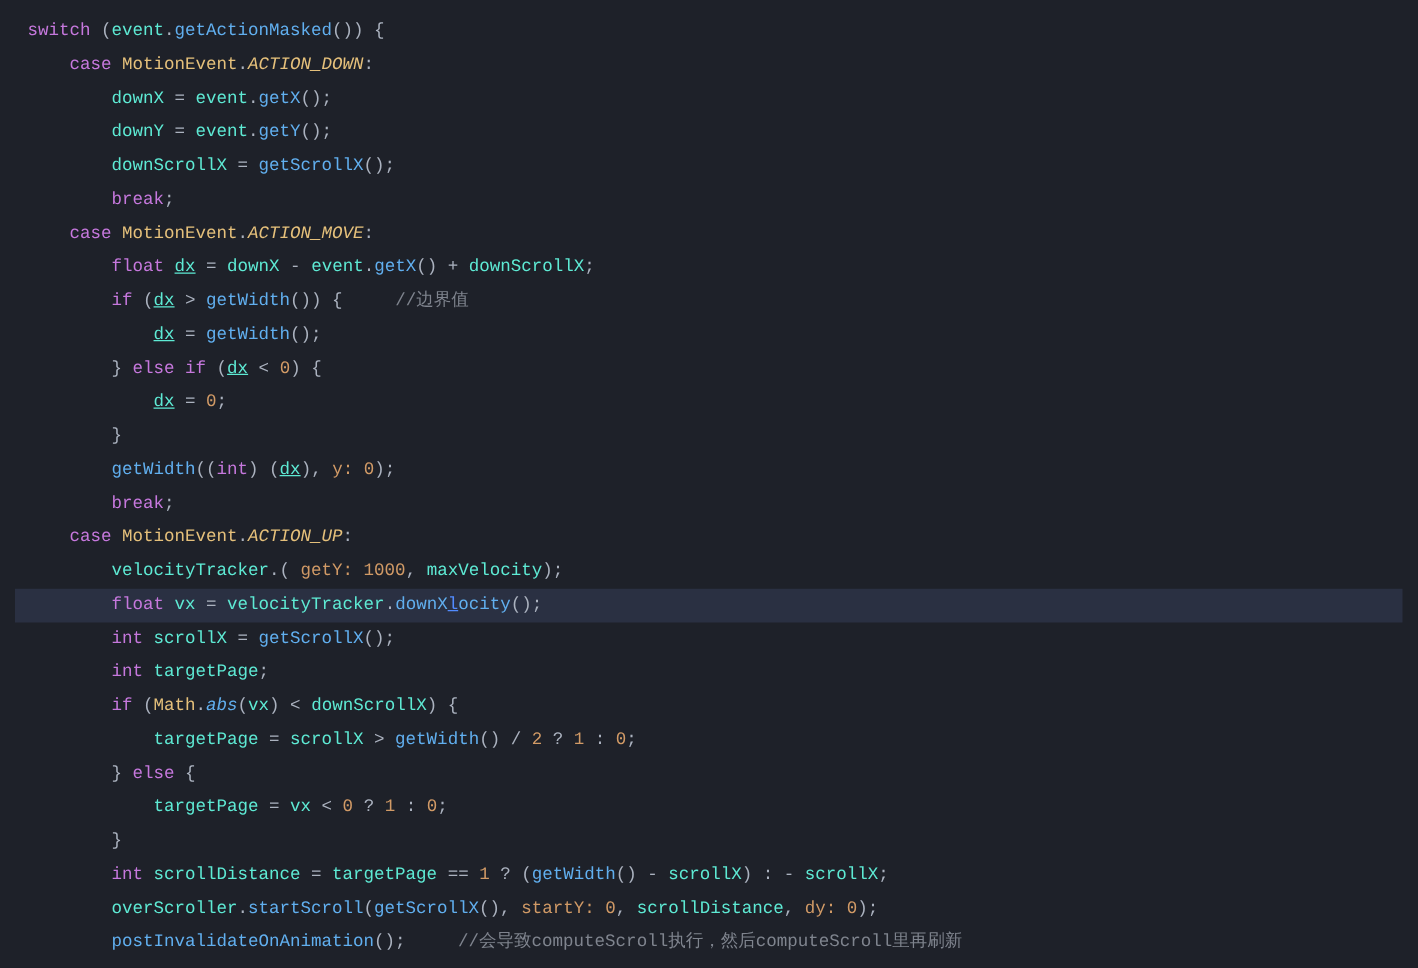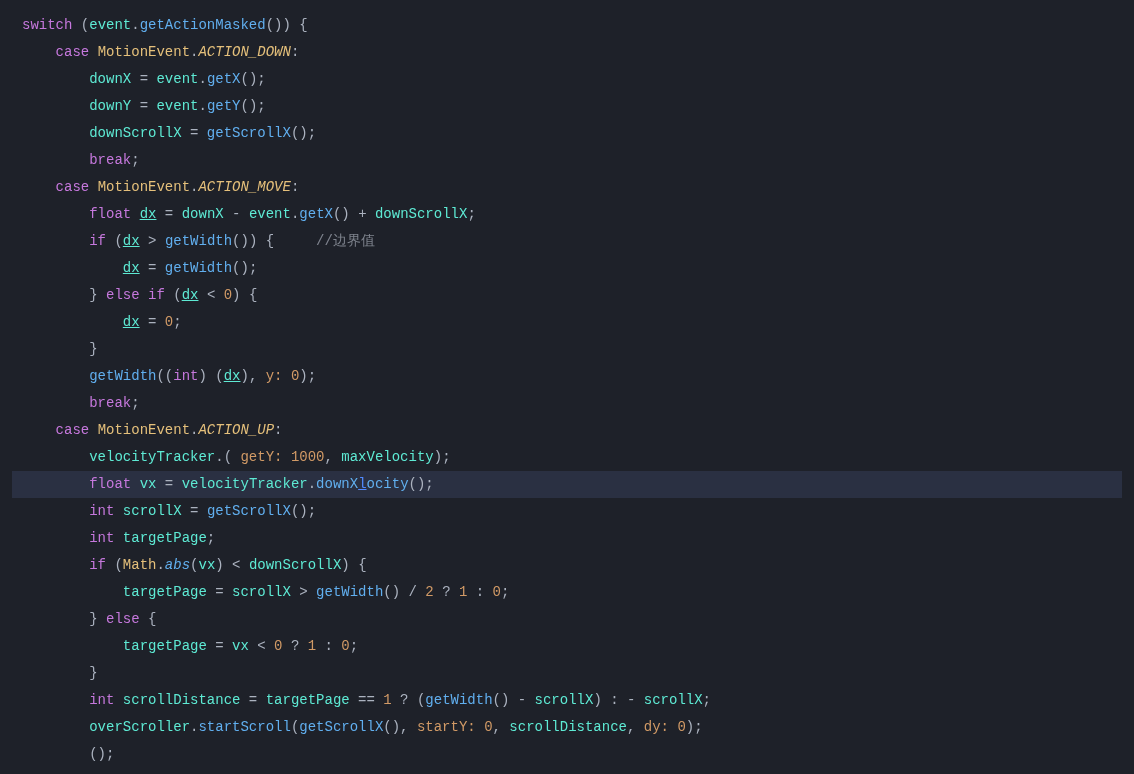--- a/index.html
+++ b/index.html
@@ -157,16 +157,16 @@
 
   <div class="code-line">
     <span class="plain">        </span><span class="kw">int</span><span class="plain"> </span><span class="var">scrollDistance</span><span class="plain"> = </span><span class="var">targetPage</span><span class="plain"> == </span><span class="num">1</span><span class="plain"> ? (</span><span class="fn">getWidth</span><span class="plain">() - </span><span class="var">scrollX</span><span class="plain">) : - </span><span class="var">scrollX</span><span class="plain">;</span>
   </div>
 
   <div class="code-line">
     <span class="plain">        </span><span class="var">overScroller</span><span class="plain">.</span><span class="fn">startScroll</span><span class="plain">(</span><span class="fn">getScrollX</span><span class="plain">(), </span><span class="param">startY:</span><span class="plain"> </span><span class="num">0</span><span class="plain">, </span><span class="var">scrollDistance</span><span class="plain">, </span><span class="param">dy:</span><span class="plain"> </span><span class="num">0</span><span class="plain">);</span>
   </div>
 
   <div class="code-line">
-    <span class="plain">        </span><span class="plain">();</span>
+    <span class="plain">        </span><span class="fn">postInvalidateOnAnimation</span><span class="plain">();</span><span class="cmt">//会导致computeScroll执行，然后computeScroll里再刷新</span>
   </div>
 
 </div>
 
 </body></html>

